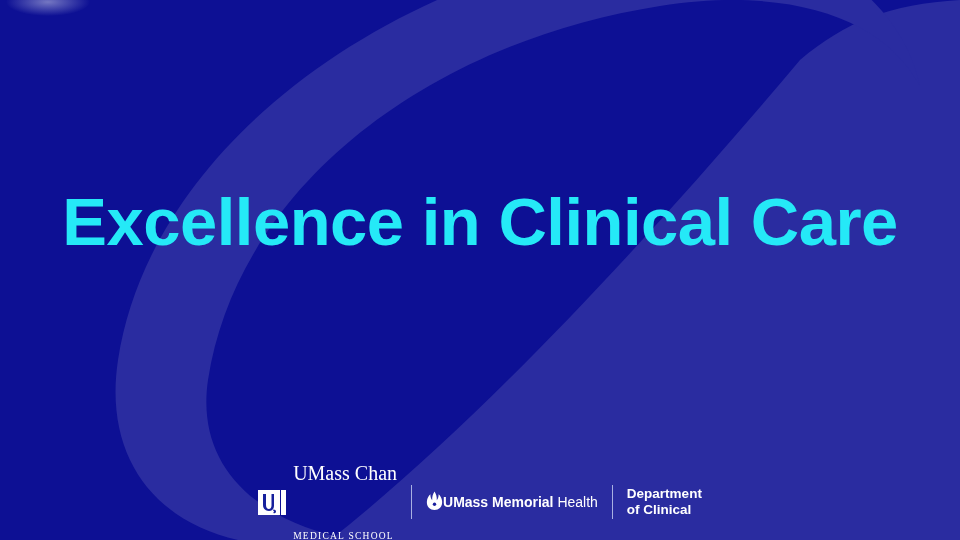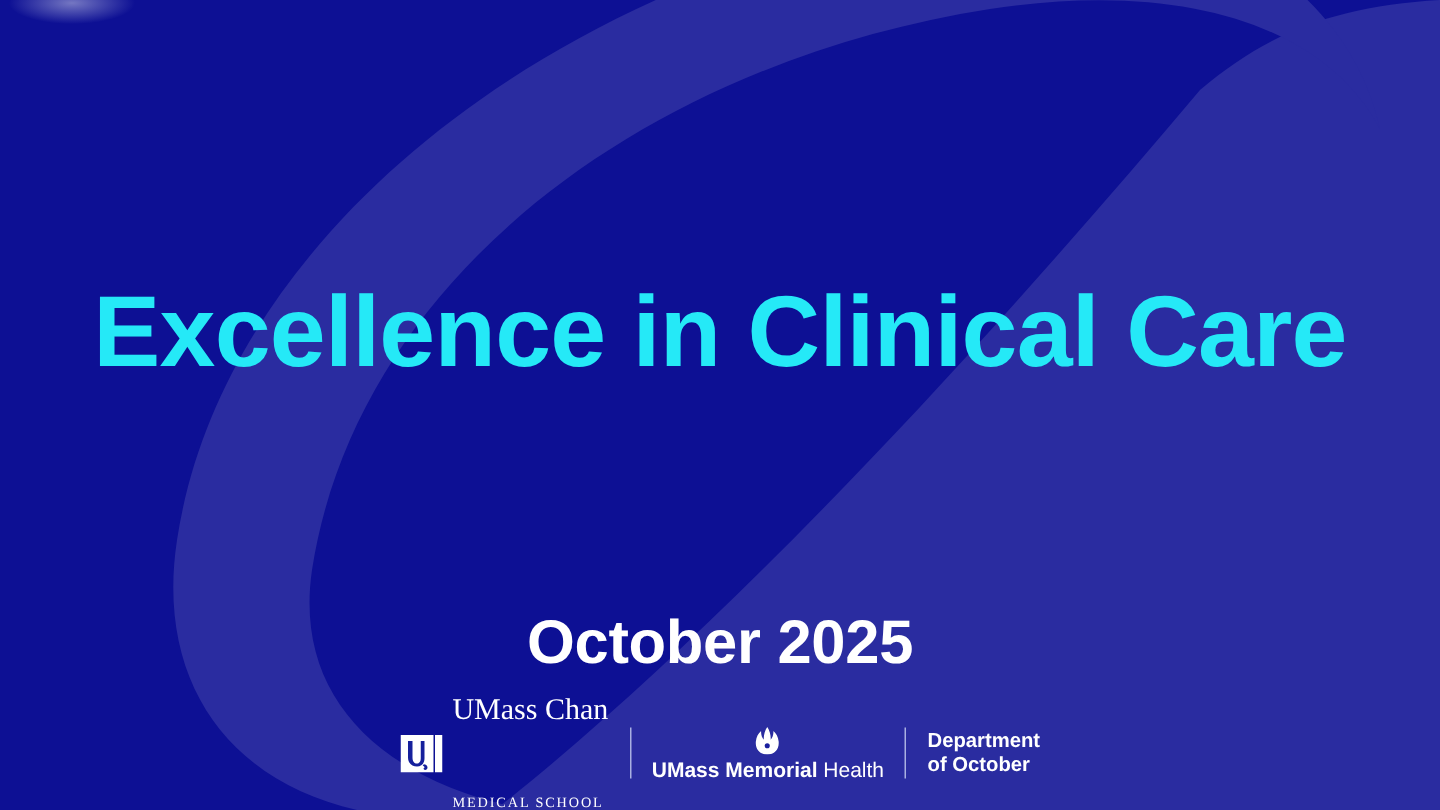--- a/index.html
+++ b/index.html
@@ -121,21 +121,21 @@
     font-size: 9.5px;
     line-height: 12px;
     letter-spacing: 1.25px;
     margin-top: 1px;
     white-space: nowrap;
   }
 
   
   .umm {
     display: flex;
-    flex-direction: column;
+    flex-direction: row;
     align-items: center;
     justify-content: center;
   }
   .umm-mark {
     width: 17px;
     height: 19px;
     display: block;
     margin-bottom: 3px;
   }
   .umm-words {
@@ -196,21 +196,20 @@
                C 238 186 430 42 660 6
                C 790 -14 884 18 920 86
                C 900 -6 800 -82 640 -60 Z" fill="#2a2ca0"></path>
 
       <ellipse cx="48" cy="2" rx="42" ry="14" fill="url(#topHaze)"></ellipse>
     </g>
   </svg>
 
   <div class="title">Excellence in Clinical Care</div>
 
-  <div class="date">October 2025</div>
 
   <div class="logo-bar">
 
     <div class="logo-block chan">
       <svg class="chan-mark" viewBox="0 0 28 25" aria-hidden="true">
         <rect x="0" y="0" width="22" height="25" fill="#ffffff"></rect>
         <rect x="23" y="0" width="5" height="25" fill="#ffffff"></rect>
         <path d="M5 4 L5 15 C5 19 8 21 11 21 C14 21 16 19 16 15.5 L16 4 L13.5 4 L13.5 15.5
                  C13.5 18 12.3 19 10.9 19 C9.3 19 8 17.8 8 15 L8 4 Z" fill="#16209c"></path>
         <path d="M15.5 19.5 C17 19.5 18 20.4 18 21.6 C18 22.6 17.3 23.3 16.4 23.3
@@ -234,18 +233,18 @@
         <circle cx="8.5" cy="13.2" r="1.7" fill="#1a1f9e"></circle>
       </svg>
       <div class="umm-words"><b>UMass Memorial</b><span> Health</span></div>
     </div>
 
     <div class="logo-divider"></div>
 
     <div class="logo-block">
       <div class="dept">
         <div>Department</div>
-        <div>of October</div>
+        <div>of Clinical</div>
       </div>
     </div>
 
   </div>
 </div>
 
 </body></html>

